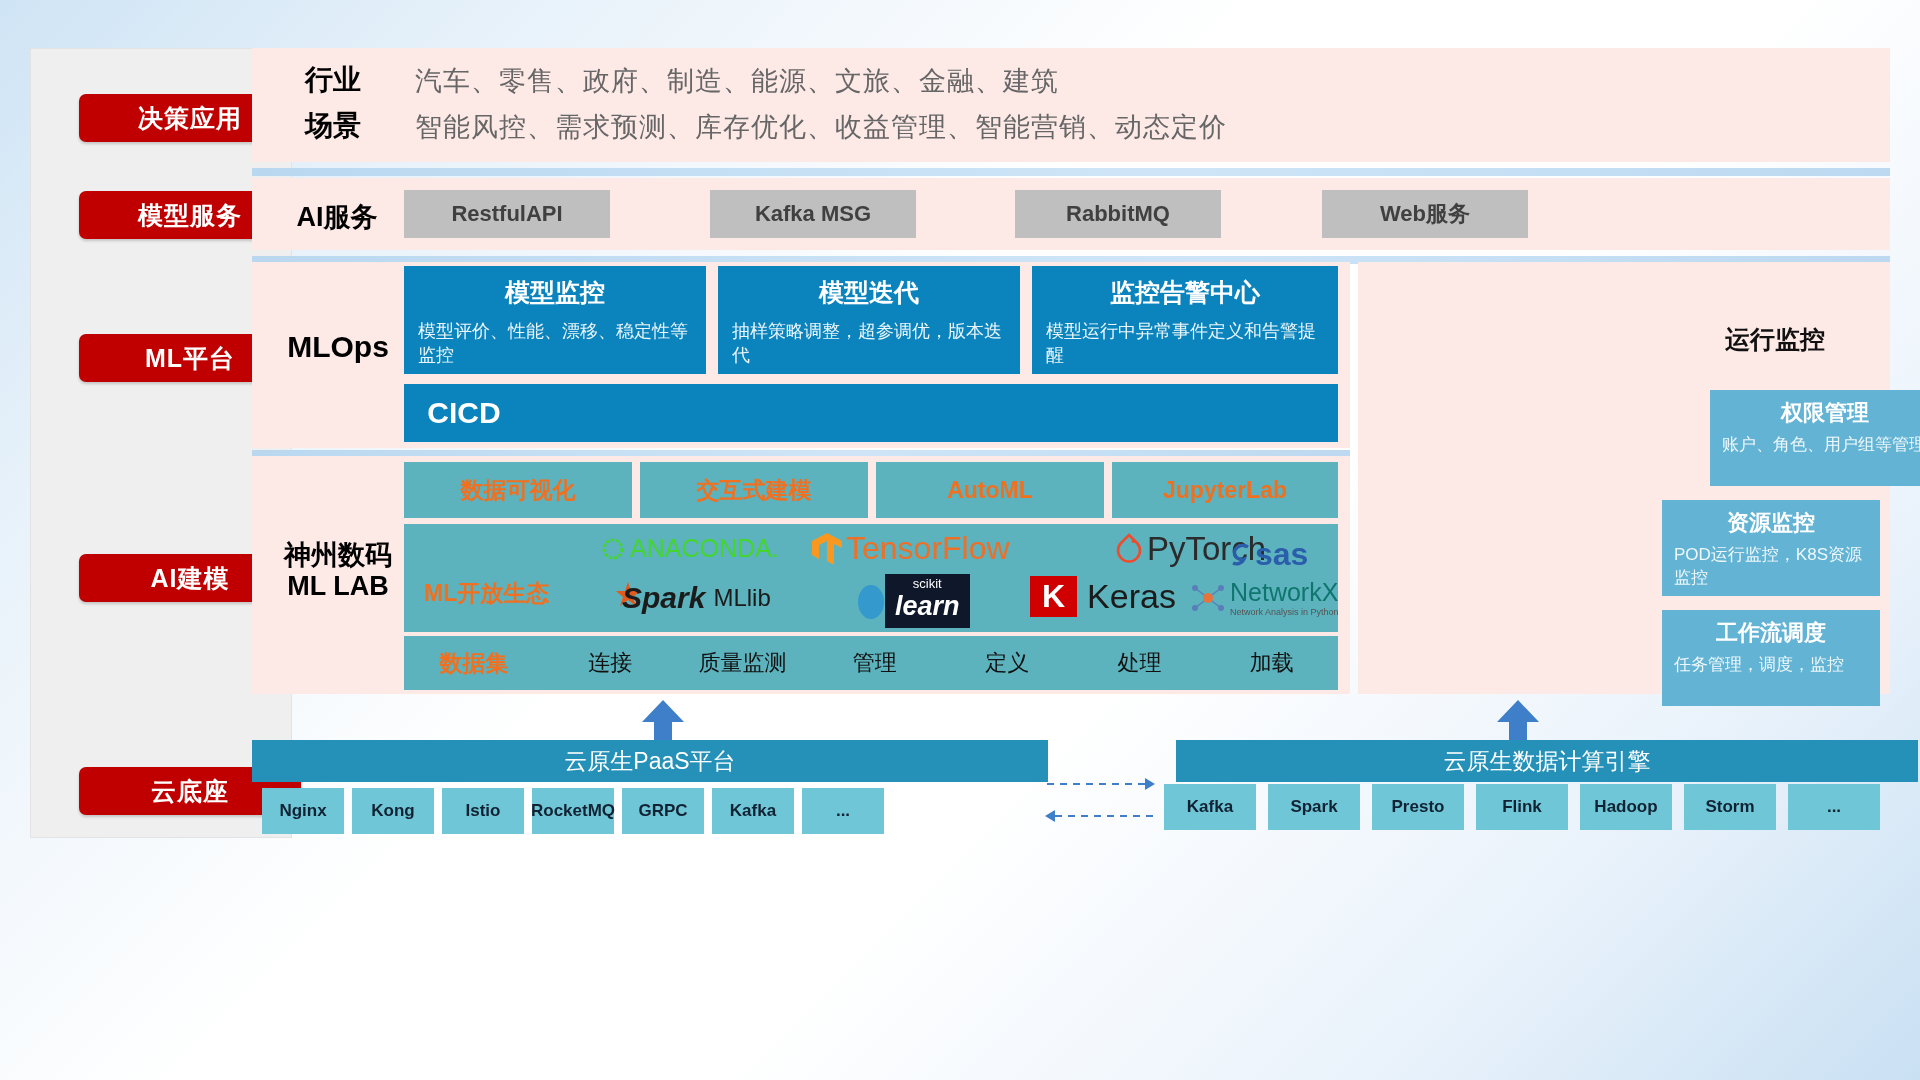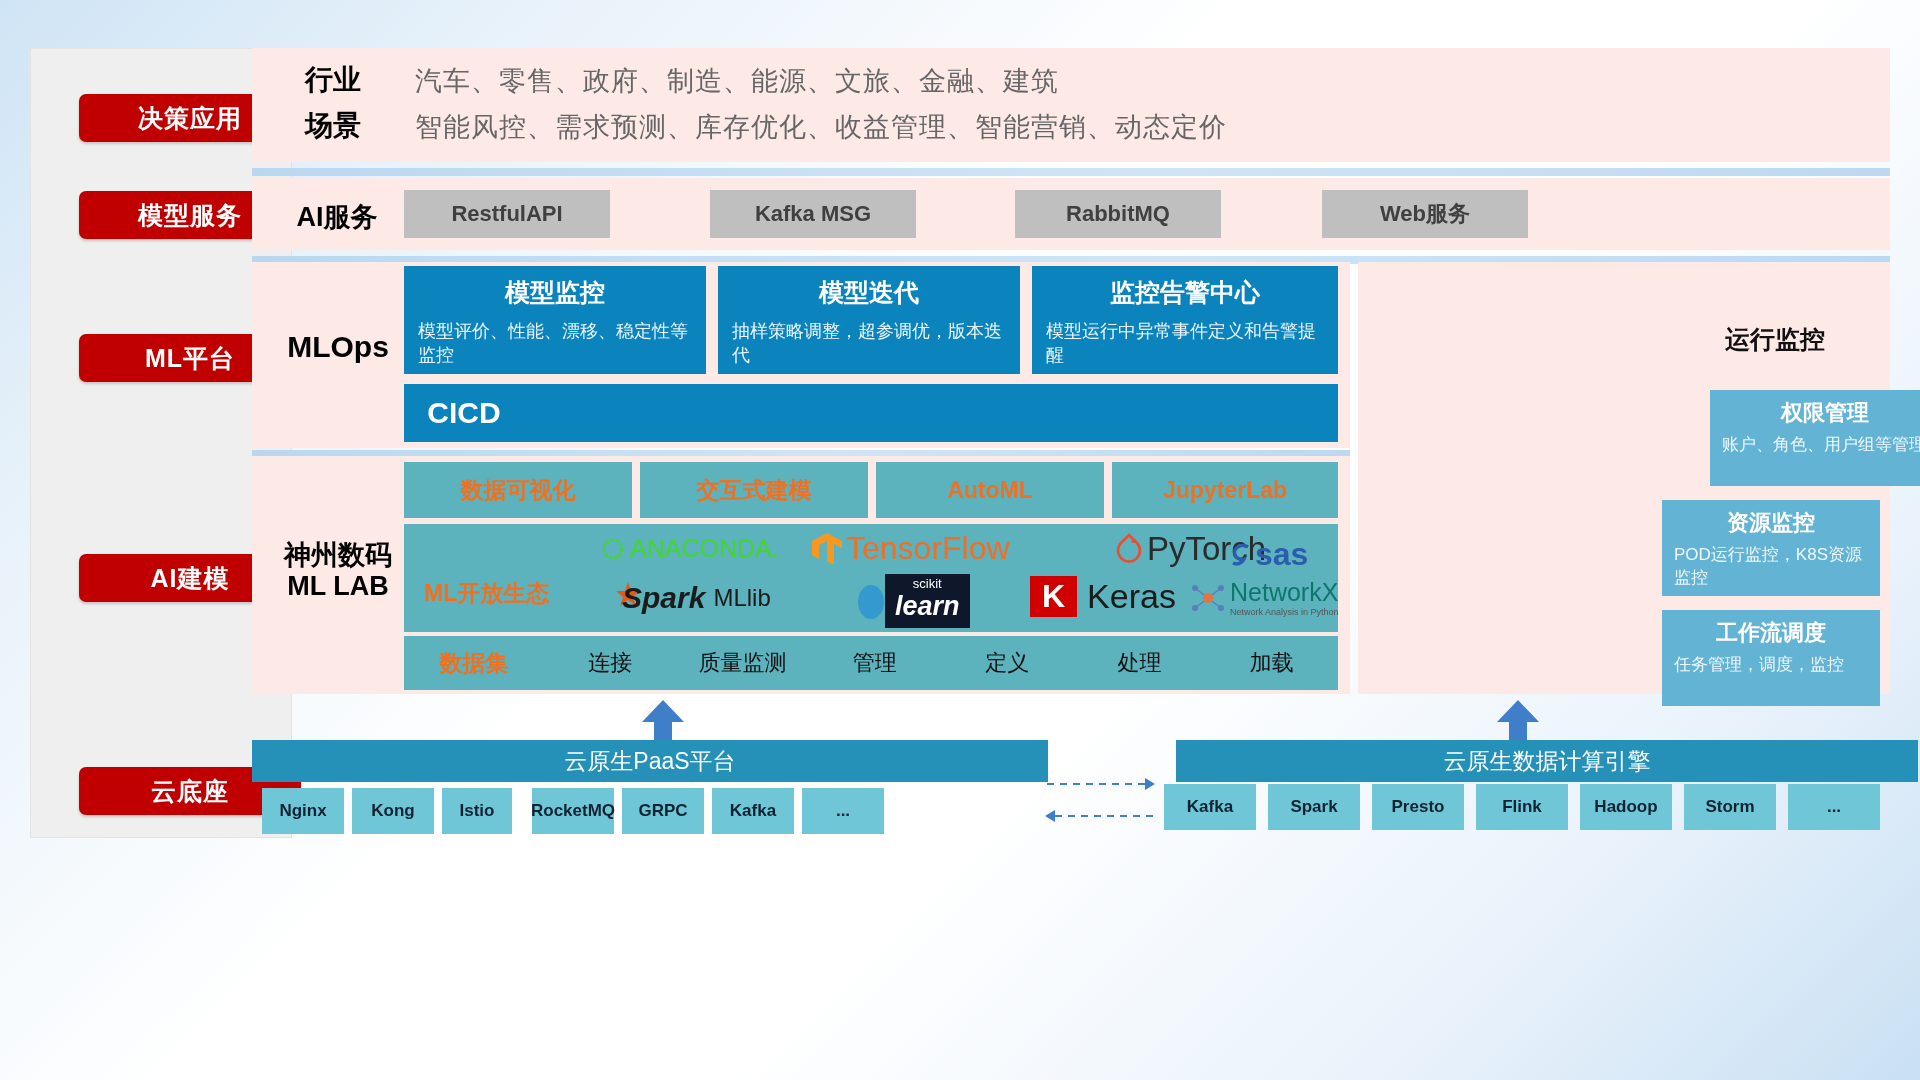--- a/index.html
+++ b/index.html
@@ -278,21 +278,21 @@
   </svg>
   <svg style="position:absolute; left:1495px; top:700px;" width="46" height="44">
     <polygon points="23,0 44,22 32,22 32,44 14,44 14,22 2,22" fill="#3f7fc9"></polygon>
   </svg>
 
   <div class="paas-bar" style="left:252px; top:740px; width:796px;">云原生PaaS平台</div>
   <div class="paas-bar" style="left:1148px; top:740px; width:742px;margin-left:28px;">云原生数据计算引擎</div>
 
   <div class="tag" style="left:262px; top:788px; width:82px;">Nginx</div>
   <div class="tag" style="left:352px; top:788px; width:82px;">Kong</div>
-  <div class="tag" style="left:442px; top:788px; width:70px;">Istio</div>
+  <div class="tag" style="left:442px; top:788px; width:82px;">Istio</div>
   <div class="tag" style="left:532px; top:788px; width:82px;">RocketMQ</div>
   <div class="tag" style="left:622px; top:788px; width:82px;">GRPC</div>
   <div class="tag" style="left:712px; top:788px; width:82px;">Kafka</div>
   <div class="tag" style="left:802px; top:788px; width:82px;">...</div>
 
   <div class="tag" style="left:1164px; top:784px; width:92px;">Kafka</div>
   <div class="tag" style="left:1268px; top:784px; width:92px;">Spark</div>
   <div class="tag" style="left:1372px; top:784px; width:92px;">Presto</div>
   <div class="tag" style="left:1476px; top:784px; width:92px;">Flink</div>
   <div class="tag" style="left:1580px; top:784px; width:92px;">Hadoop</div>

